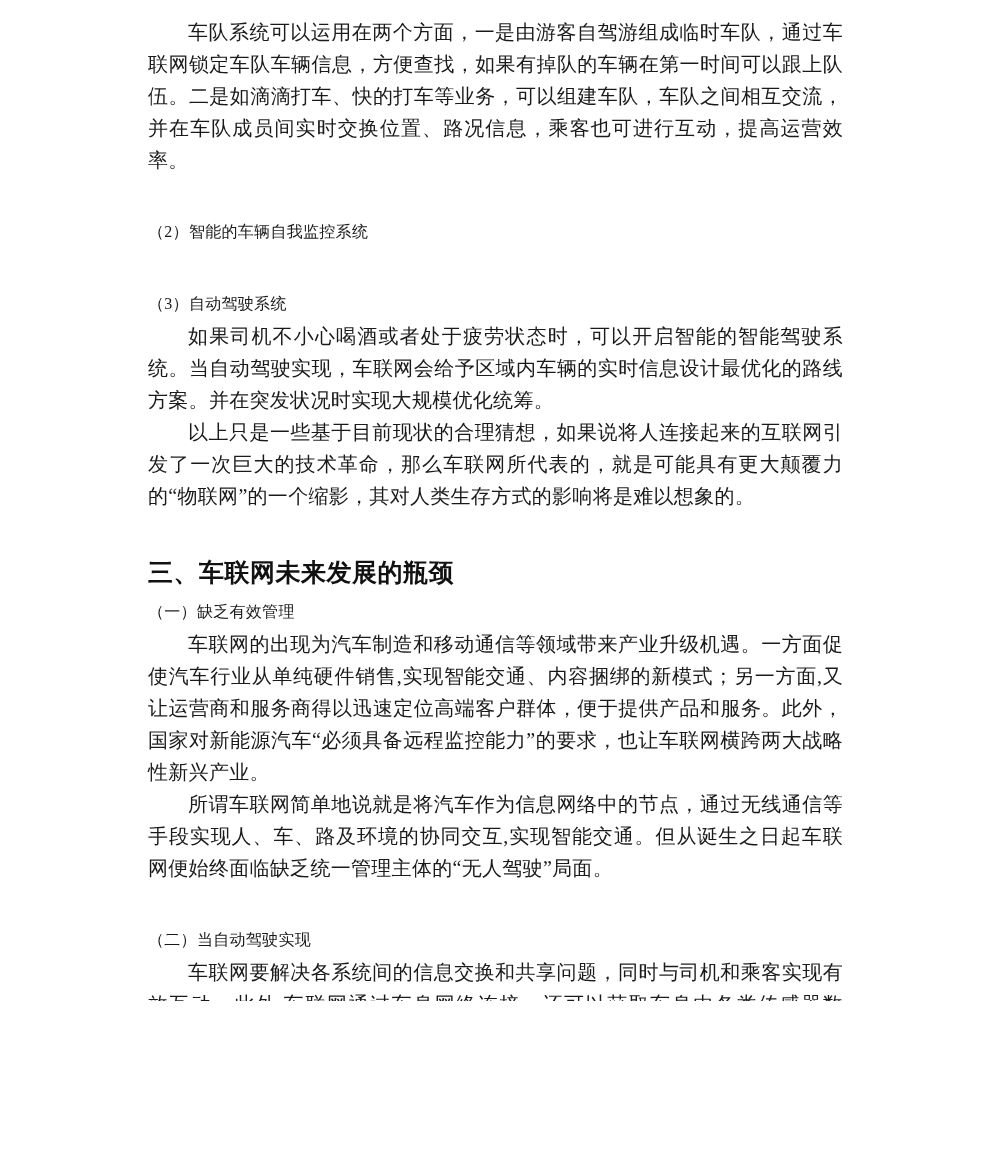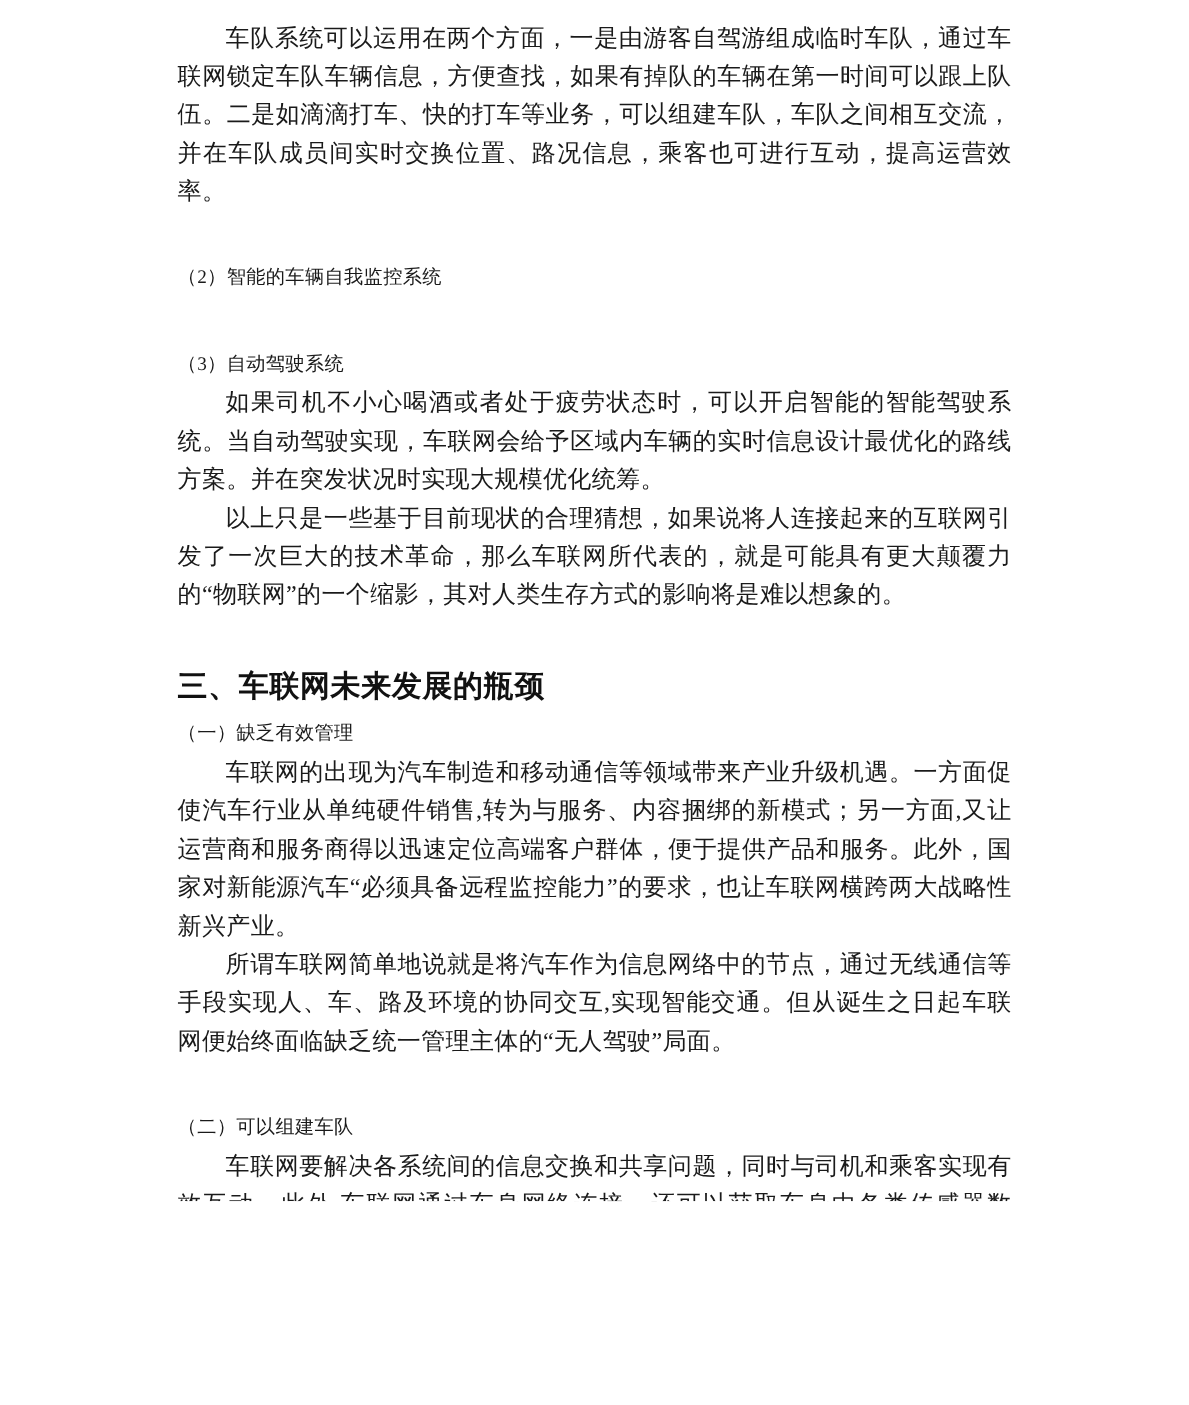--- a/index.html
+++ b/index.html
@@ -63,24 +63,24 @@
     <p class="sub-heading">（3）自动驾驶系统</p>
 
     <p class="body-para">如果司机不小心喝酒或者处于疲劳状态时，可以开启智能的智能驾驶系统。当自动驾驶实现，车联网会给予区域内车辆的实时信息设计最优化的路线方案。并在突发状况时实现大规模优化统筹。</p>
 
     <p class="body-para gap-48">以上只是一些基于目前现状的合理猜想，如果说将人连接起来的互联网引发了一次巨大的技术革命，那么车联网所代表的，就是可能具有更大颠覆力的“物联网”的一个缩影，其对人类生存方式的影响将是难以想象的。</p>
 
     <h2 class="section-heading">三、车联网未来发展的瓶颈</h2>
 
     <p class="sub-heading no-top">（一）缺乏有效管理</p>
 
-    <p class="body-para">车联网的出现为汽车制造和移动通信等领域带来产业升级机遇。一方面促使汽车行业从单纯硬件销售,转为与服务、内容捆绑的新模式；另一方面,又让运营商和服务商得以迅速定位高端客户群体，便于提供产品和服务。此外，国家对新能源汽车“必须具备远程监控能力”的要求，也让车联网横跨两大战略性新兴产业。</p>
+    <p class="body-para">车联网的出现为汽车制造和移动通信等领域带来产业升级机遇。一方面促使汽车行业从单纯硬件销售,实现智能交通、内容捆绑的新模式；另一方面,又让运营商和服务商得以迅速定位高端客户群体，便于提供产品和服务。此外，国家对新能源汽车“必须具备远程监控能力”的要求，也让车联网横跨两大战略性新兴产业。</p>
 
     <p class="body-para">所谓车联网简单地说就是将汽车作为信息网络中的节点，通过无线通信等手段实现人、车、路及环境的协同交互,实现智能交通。但从诞生之日起车联网便始终面临缺乏统一管理主体的“无人驾驶”局面。</p>
 
-    <p class="sub-heading gap-36">（二）可以组建车队</p>
+    <p class="sub-heading gap-36">（二）当自动驾驶实现</p>
 
     <p class="body-para">车联网要解决各系统间的信息交换和共享问题，同时与司机和乘客实现有效互动。此外,车联网通过车身网络连接，还可以获取车身中各类传感器数据；处理后用于报警或远程诊断。然而,绝大多数用于信息采集的高端传感器,其芯片核心技术并不为中国公司所掌握。</p>
 
     <p class="body-para">通信网络带宽瓶颈也成为车联网一个技术难题。3G 网络带宽并不能满足未来对图像和流媒体的传输需求,而 4G 网络和 DSRC(专用短程通信)的自主网技术等也还没有完全突破。</p>
 
   </div>
 </div>
 
 </body></html>

